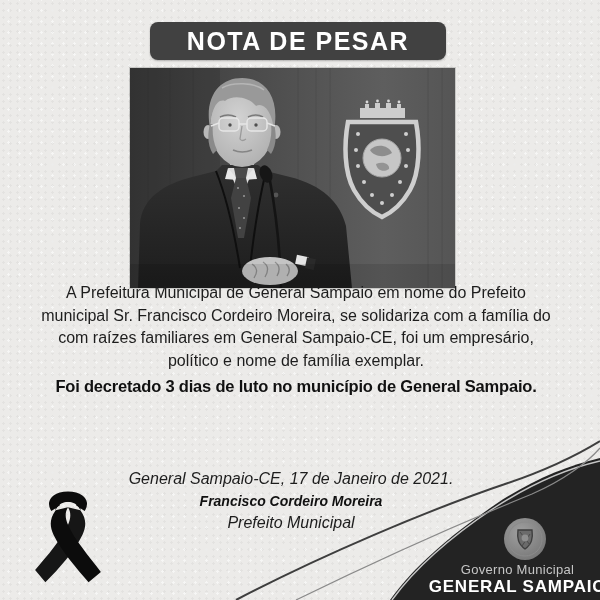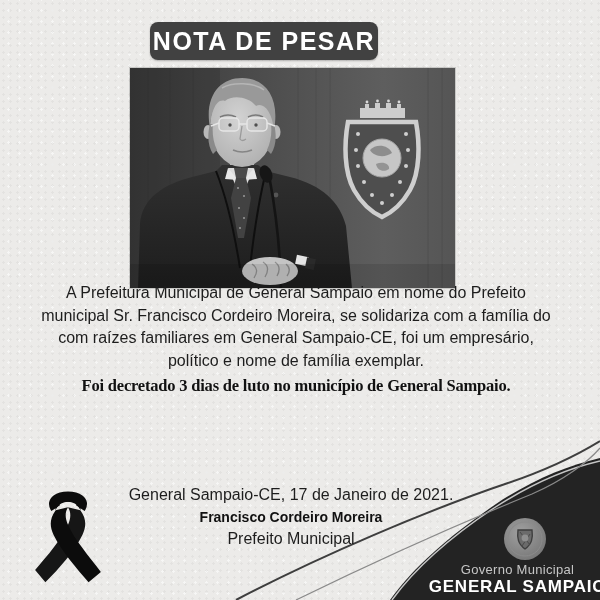--- a/index.html
+++ b/index.html
@@ -7,45 +7,45 @@
     position:relative;width:600px;height:600px;overflow:hidden;
     font-family:"Liberation Sans",sans-serif;
     background-color:#ecebe9;
     background-image:
       radial-gradient(rgba(0,0,0,0.040) 1px, transparent 1.2px),
       radial-gradient(rgba(255,255,255,0.55) 1px, transparent 1.2px);
     background-size:7px 7px, 11px 11px;
     background-position:0 0, 3px 5px;
   }
   .banner{
-    position:absolute;left:150px;top:22px;width:228px;height:38px;
+    position:absolute;left:150px;top:22px;width:296px;height:38px;
     background:#414141;border-radius:8px;
     display:flex;align-items:center;justify-content:center;
     box-shadow:0 1px 2px rgba(0,0,0,.25);
     z-index:4;
   }
   .banner span{
     color:#fff;font-weight:bold;font-size:25px;letter-spacing:1.5px;
   }
   .photo{
     position:absolute;left:130px;top:68px;width:325px;height:220px;
     z-index:4;box-shadow:0 0 0 1px rgba(0,0,0,.15);
   }
   .bodytext{
     position:absolute;left:13px;top:282px;width:566px;
     text-align:center;color:#1d1d1d;z-index:4;
   }
   .bodytext .ln{font-size:16px;line-height:22.5px;white-space:nowrap;}
   .decree{
     font-weight:bold;font-size:16.5px;line-height:24px;margin-top:2px;
-    white-space:nowrap;letter-spacing:-0.2px;color:#111;font-family:Liberation Serif, serif;
+    white-space:nowrap;letter-spacing:-0.2px;color:#111;
   }
   .footer{
-    position:absolute;left:13px;top:484px;width:556px;
-    text-align:center;color:#1d1d1d;z-index:4;
+    position:absolute;left:13px;top:468px;width:556px;
+    text-align:center;color:#1d1d1d;z-index:4;font-style:italic;
   }
   .footer .dateline{font-size:16px;line-height:22px;}
   .footer .sig-name{font-size:14px;font-weight:bold;line-height:22px;color:#111;}
   .footer .sig-title{font-size:16px;line-height:22px;}
   .corner{position:absolute;left:0;top:0;width:600px;height:600px;z-index:1;pointer-events:none;}
   .ribbon{position:absolute;left:31px;top:477px;width:74px;height:120px;z-index:3;}
   .logo{position:absolute;z-index:5;}
   .logo-emblem{position:absolute;left:503px;top:517px;width:44px;height:44px;}
   .logo-texts{position:absolute;left:425px;top:562px;width:185px;text-align:center;}
   .logo-dept{font-size:13px;color:#c6c6c6;line-height:15px;letter-spacing:.3px;}

